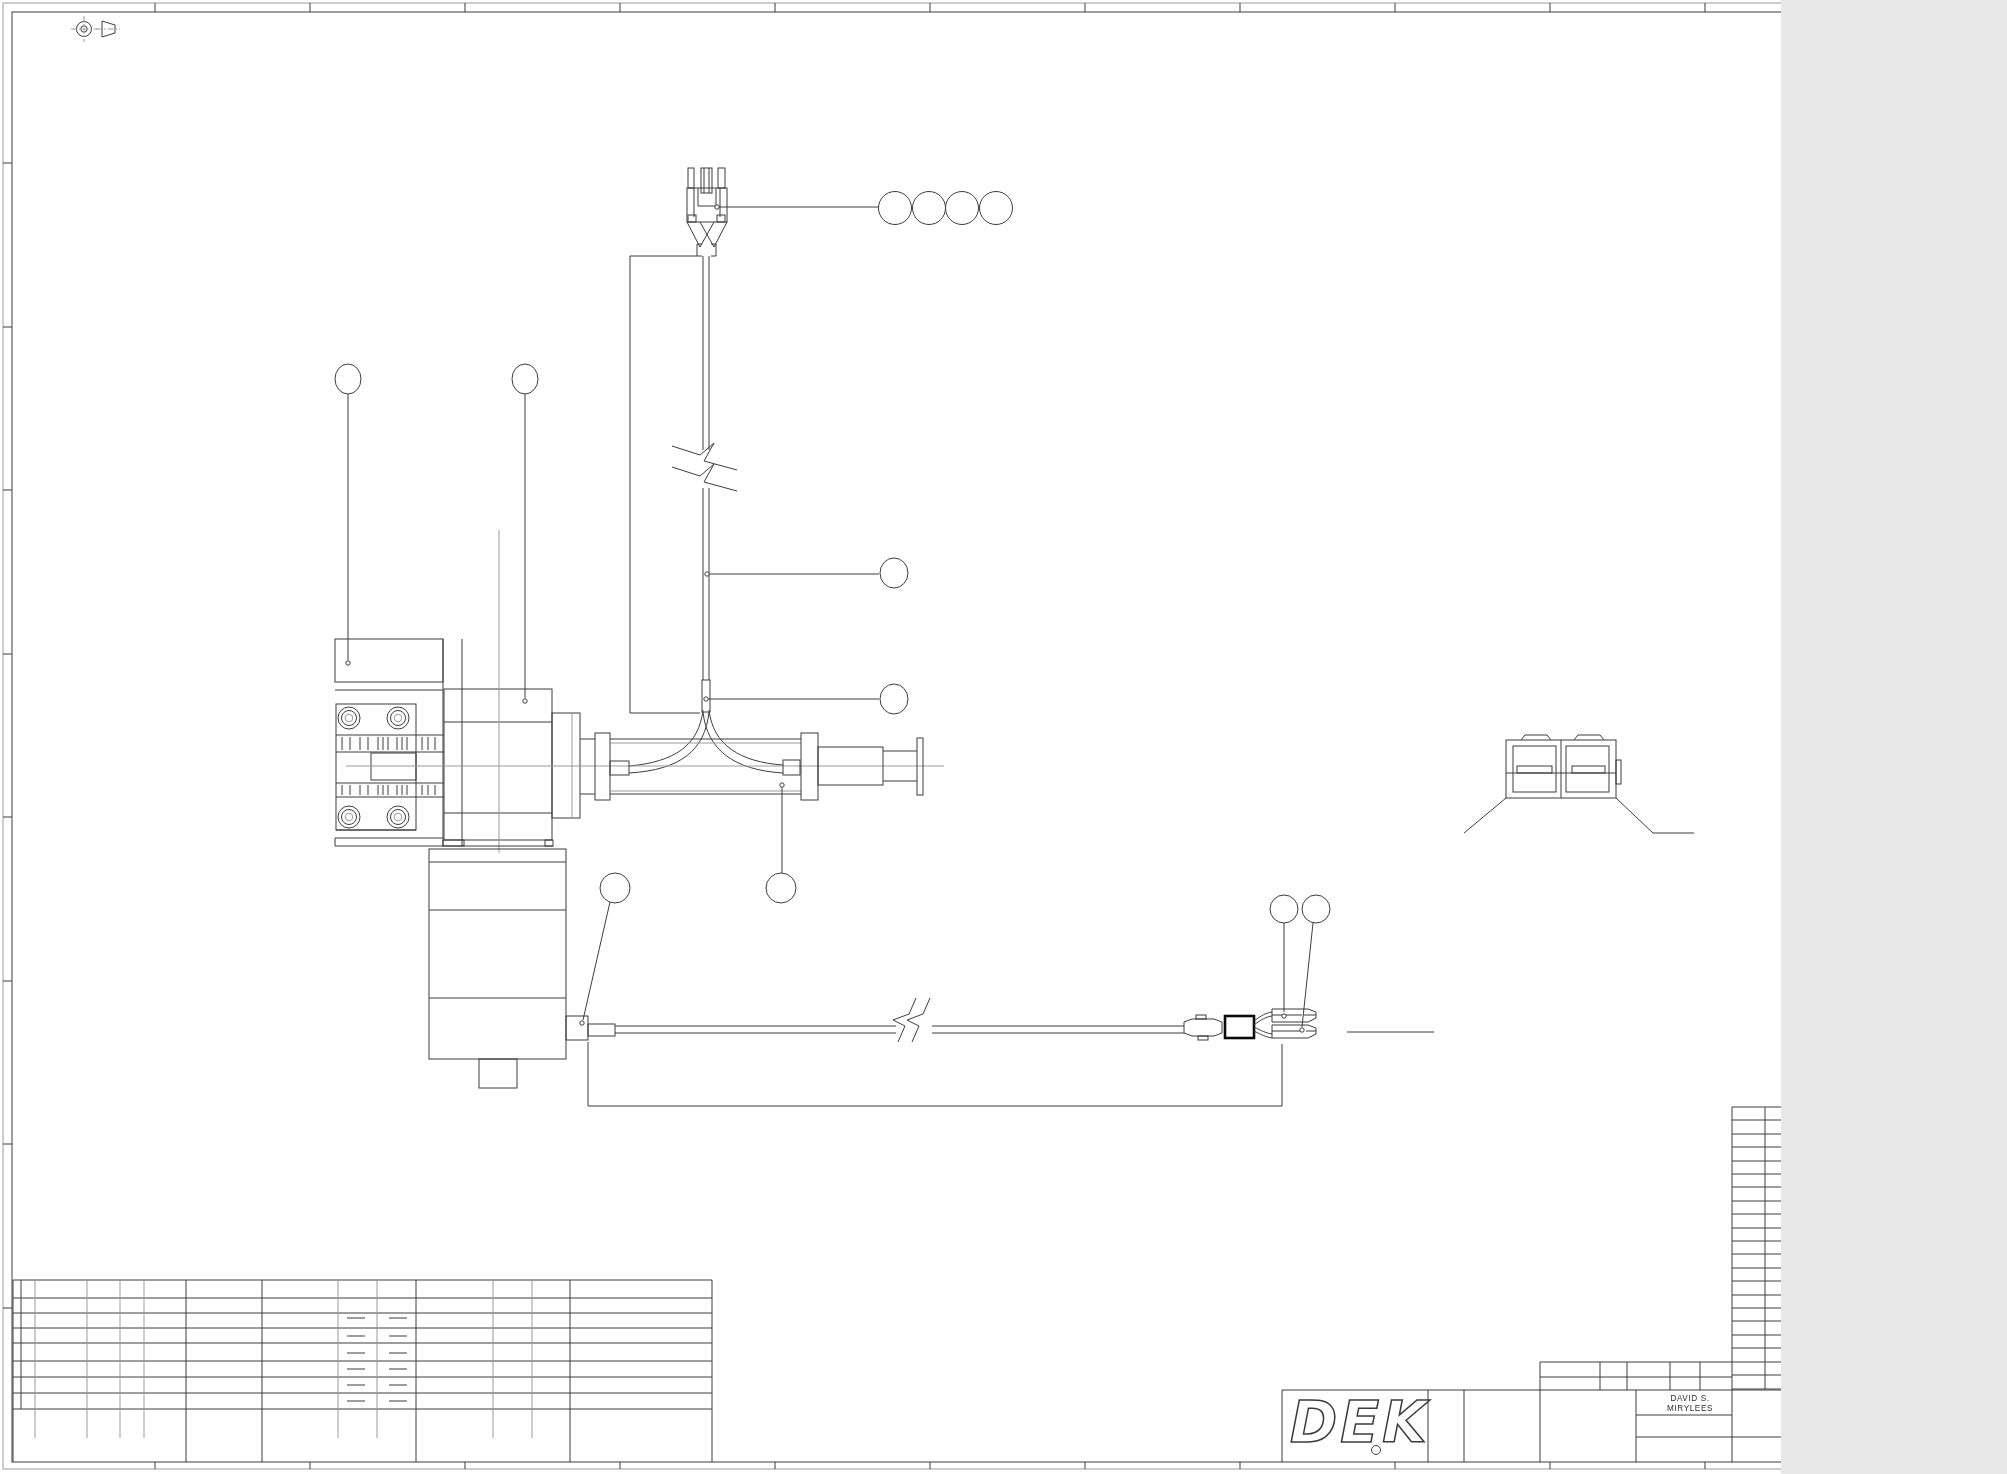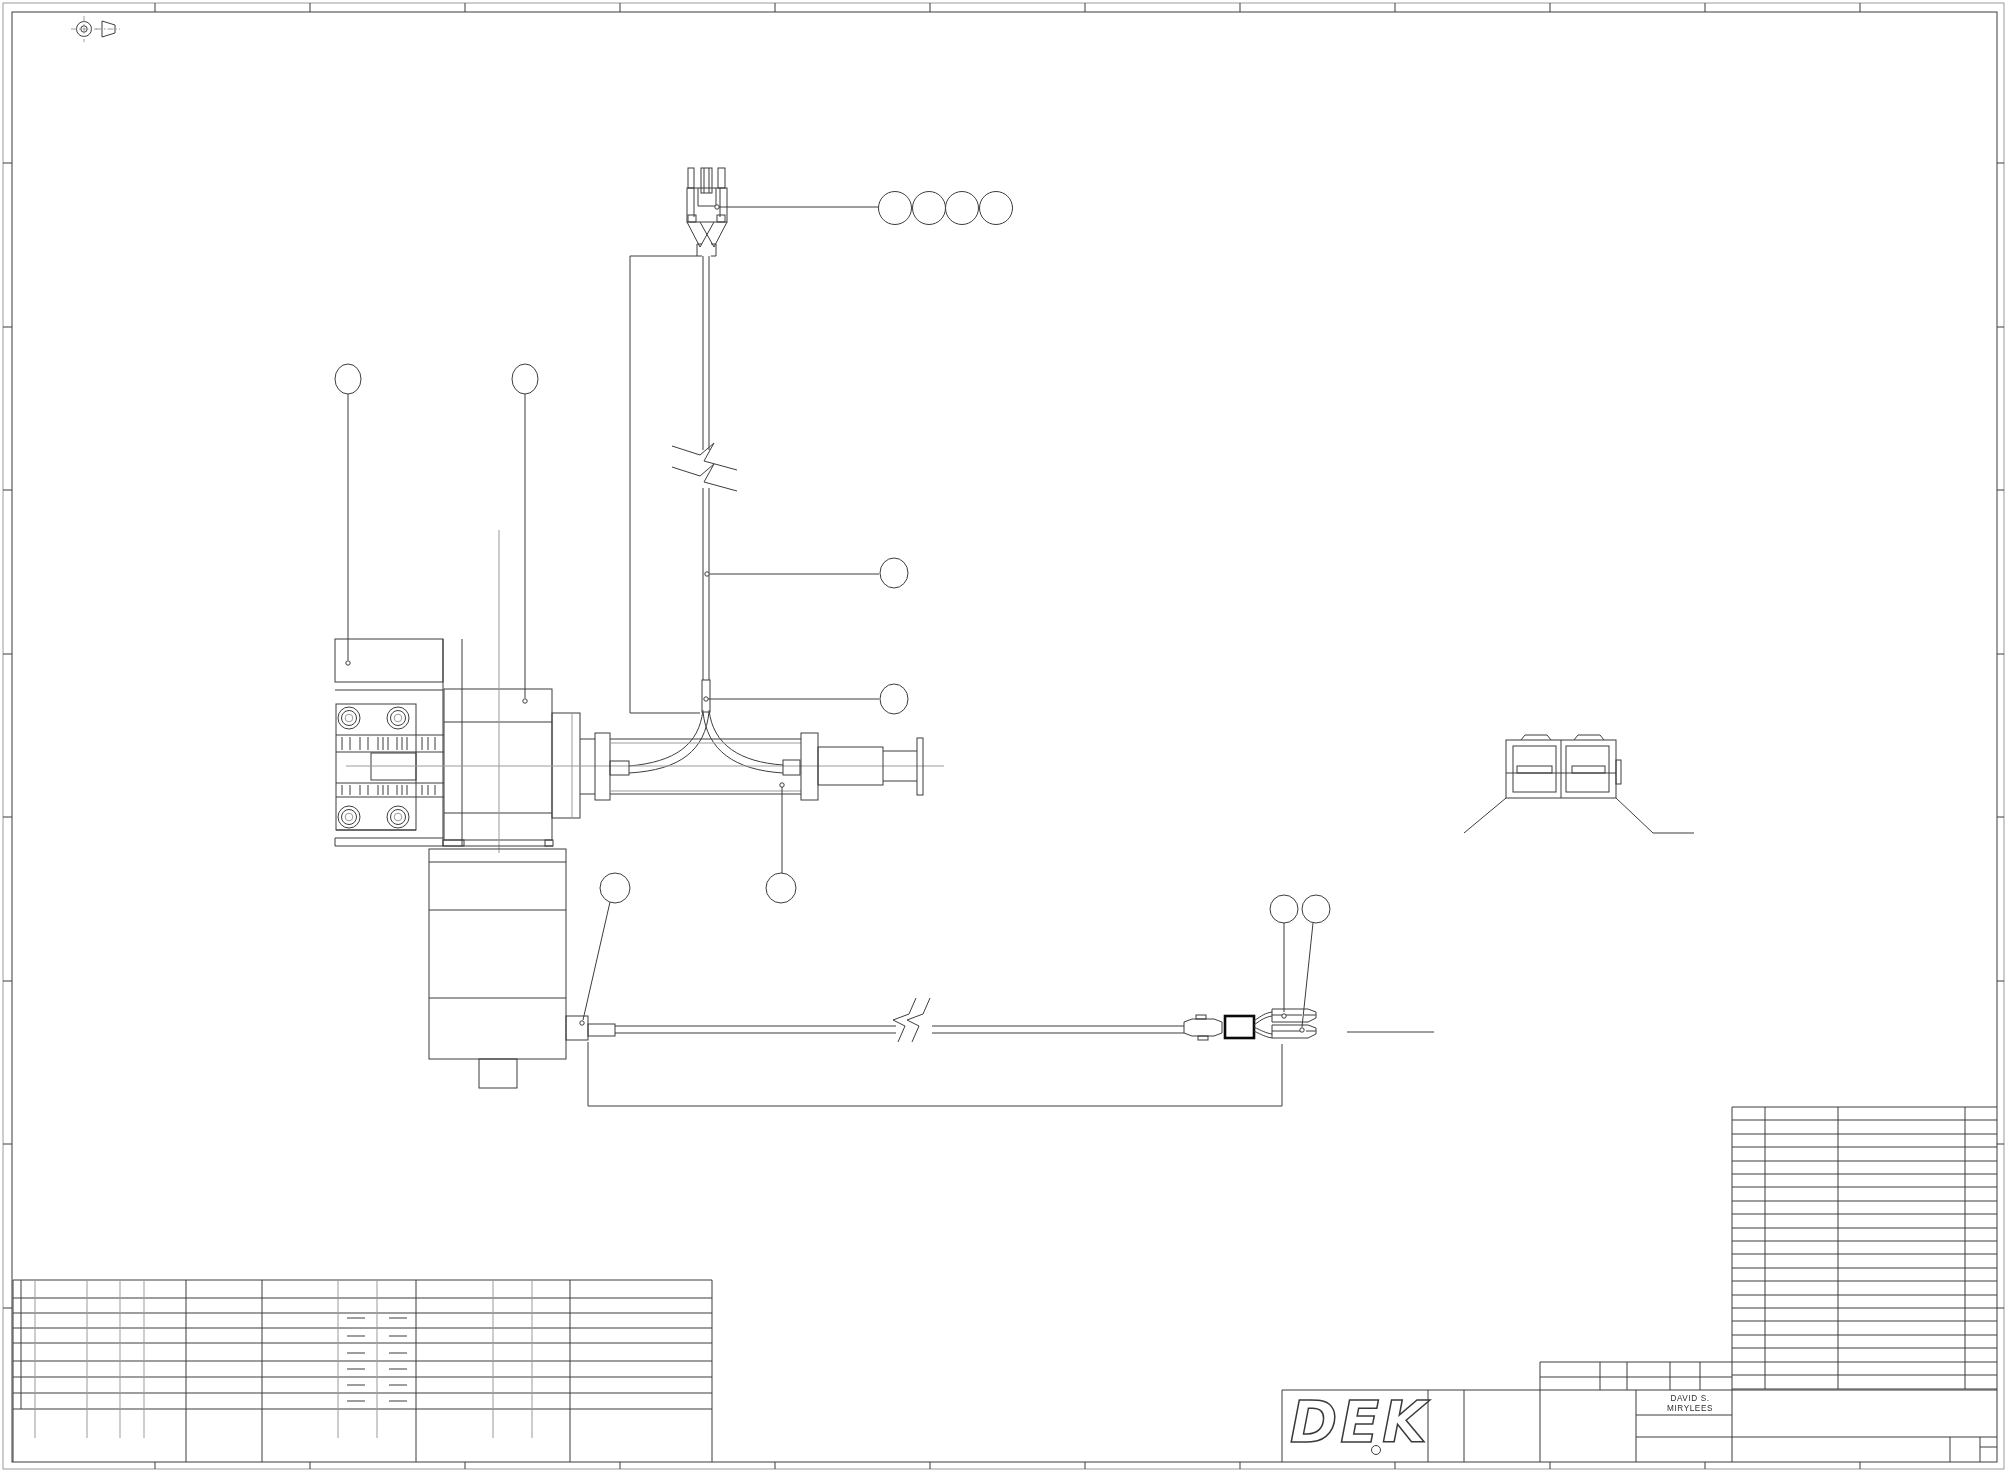--- a/index.html
+++ b/index.html
@@ -4,21 +4,21 @@
 <style>
   :root{
     --background:#ffffff;
     --line-color:#3d3d3d;
     --thin-line-color:#9b9b9b;
     --accent-black:#0a0a0a;
     --text-color:#2e2e2e;
   }
   html,body{margin:0;padding:0;background:#e8e8e8;}
   #sheet{
-    position:relative;width:2007px;height:1474px;background:var(--background);
+    position:relative;width:1781px;height:1474px;background:var(--background);
     font-family:"Liberation Sans", sans-serif;overflow:hidden;
   }
   svg{position:absolute;left:0;top:0;}
   .ln{fill:none;stroke:var(--line-color);stroke-width:1;}
   .thin{fill:none;stroke:var(--thin-line-color);stroke-width:1;}
   .thick{fill:none;stroke:var(--accent-black);stroke-width:2.6;}
   .wfill{fill:#ffffff;stroke:var(--line-color);stroke-width:1;}
   .dot{fill:#ffffff;stroke:var(--line-color);stroke-width:1;}
   .cadtext{fill:var(--text-color);font-size:8.2px;letter-spacing:0.6px;}
   .logotext{

